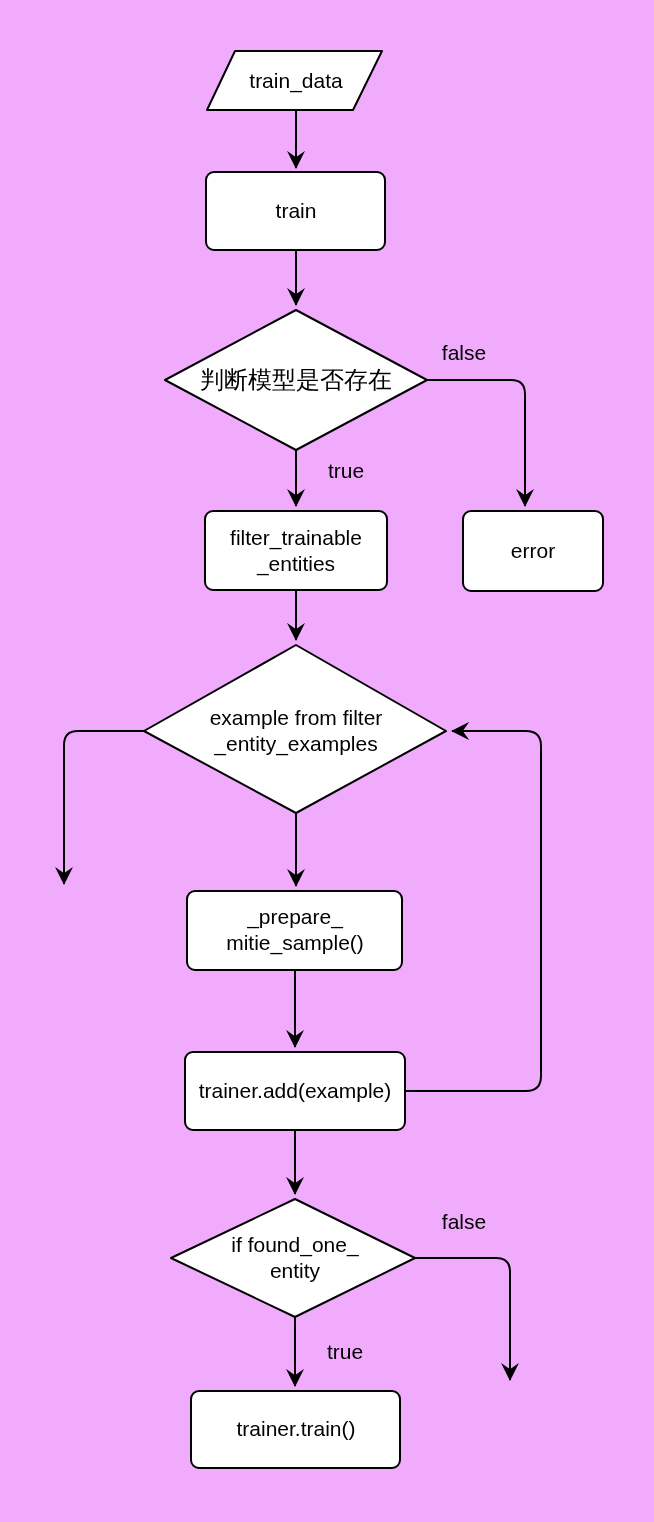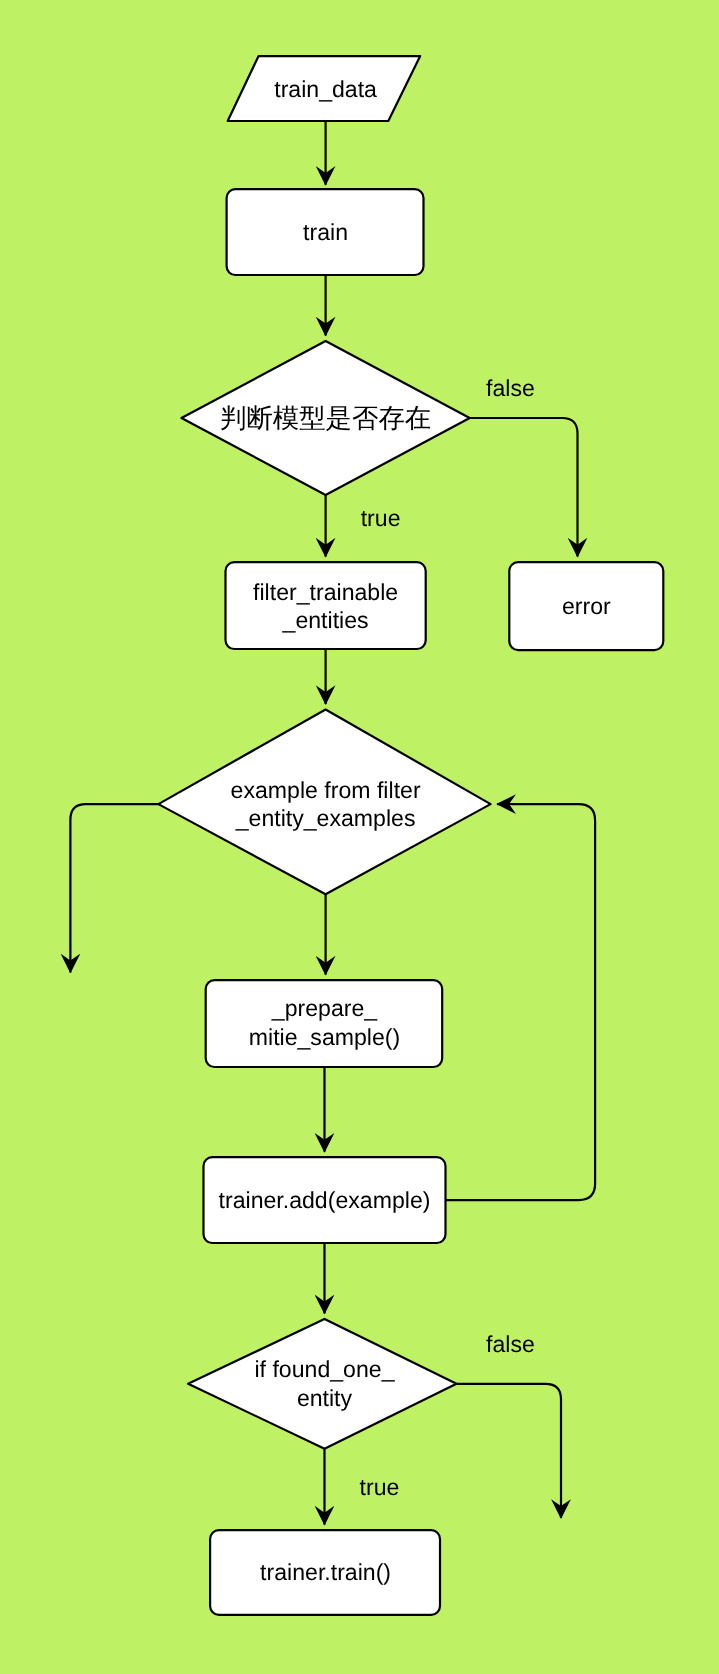--- a/index.html
+++ b/index.html
@@ -4,21 +4,21 @@
 <style>
   html, body {
     margin: 0;
     padding: 0;
     background: #ffffff;
   }
   .stage {
     position: relative;
     width: 654px;
     height: 1522px;
-    background: #bef264;
+    background: #f0abfc;
     font-family: "Liberation Sans", "DejaVu Sans", sans-serif;
   }
   svg { display: block; }
   .edge {
     fill: none;
     stroke: #000000;
     stroke-width: 2;
   }
   .shape {
     fill: #ffffff;

